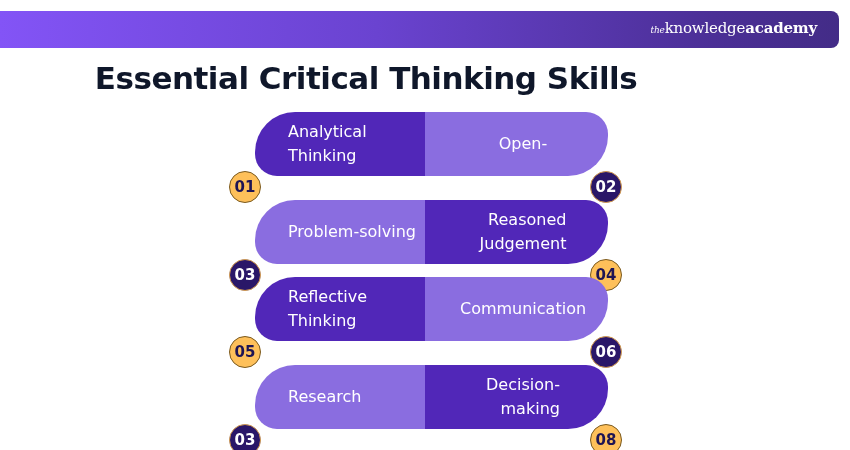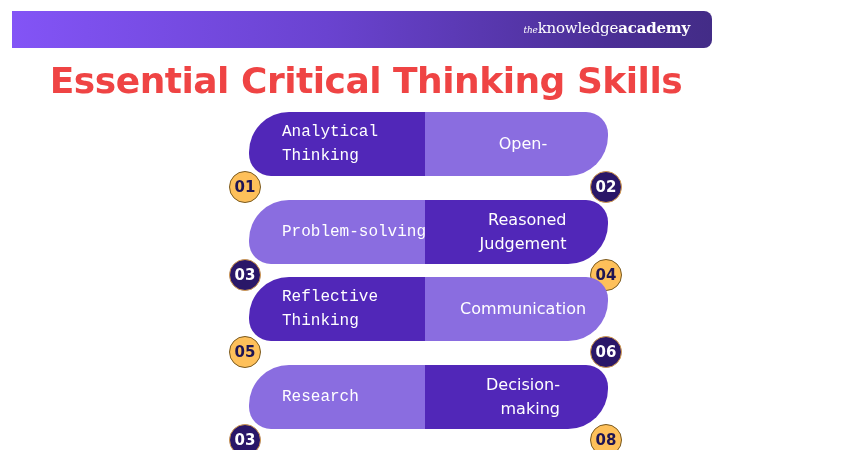--- a/index.html
+++ b/index.html
@@ -1,43 +1,42 @@
 <!DOCTYPE html>
 <html><head>
   <meta charset="utf-8">
   <style>
     * { box-sizing: border-box; margin: 0; padding: 0; }
     body {
       width: 850px; height: 450px; background: #ffffff; position: relative; overflow: hidden;
       font-family: "DejaVu Sans", "Liberation Sans", sans-serif;
     }
     .banner {
-      position: absolute; left: 0; top: 11px; width: 700px; height: 37px;
+      position: absolute; left: 0; top: 11px; width: 839px; height: 37px;
       background: linear-gradient(90deg, #8354f6 0%, #6a43d0 45%, #4b2f96 85%, #432c87 100%);
       border-radius: 0 8px 8px 0;
-      margin-left: 12px;
     }
     .brand {
       position: absolute; right: 22px; top: 8px; color: #ffffff;
       font-family: "DejaVu Serif", "Liberation Serif", serif; font-size: 15px; letter-spacing: -0.2px;
       white-space: nowrap;
     }
     .brand .the { font-style: italic; font-size: 9px; }
     .brand .k { font-weight: normal; }
     .brand .a { font-weight: bold; }
     .title {
       position: absolute; left: 0; top: 60px; width: 732px; text-align: center;
-      color: #ef4444; font-weight: bold; font-size: 36px; letter-spacing: -0.5px;
+      color: #0f172a; font-weight: bold; font-size: 31px; letter-spacing: -0.5px;
     }
     .row { position: absolute; left: 243px; width: 365px; height: 64px; }
     .half {
       position: absolute; top: 0; height: 64px; width: 182px; color: #ffffff;
       font-size: 16px; line-height: 24px; display: flex; align-items: center;
     }
-    .half.left { left: 6px; padding-left: 33px; border-radius: 40px 0 0 22px; font-family: Liberation Mono, monospace; }
+    .half.left { left: 12px; padding-left: 33px; border-radius: 40px 0 0 22px; }
     .half.right { left: 182px; width: 183px; padding-right: 35px; justify-content: center;
                   text-align: right; border-radius: 0 22px 40px 0; padding-left: 48px; }
     .dark { background: #5127b8; }
     .light { background: #8a6de0; }
     .badge {
       position: absolute; top: 16px; width: 32px; height: 32px; border-radius: 50%;
       display: flex; align-items: center; justify-content: center;
       font-size: 15px; font-weight: bold; border: 1.5px solid #c79a55; margin-top: 43px;
     }
     .badge.l { left: -14px; }

